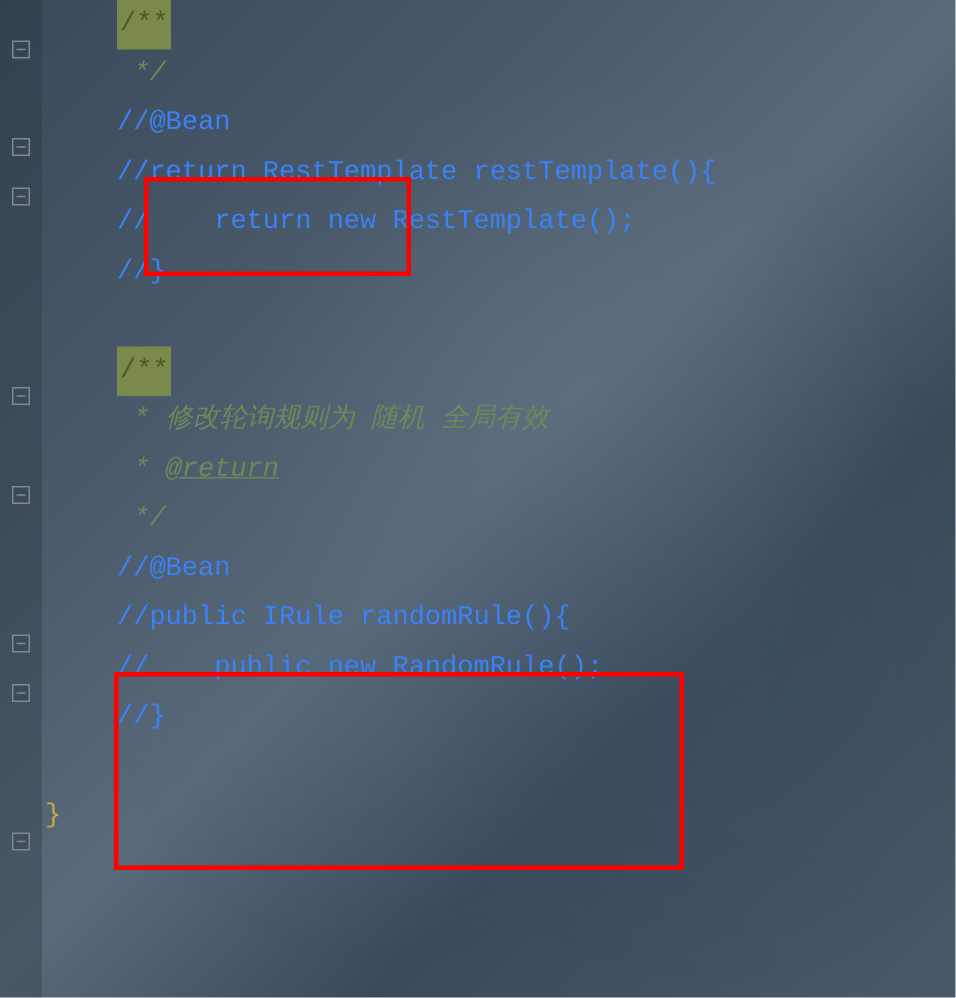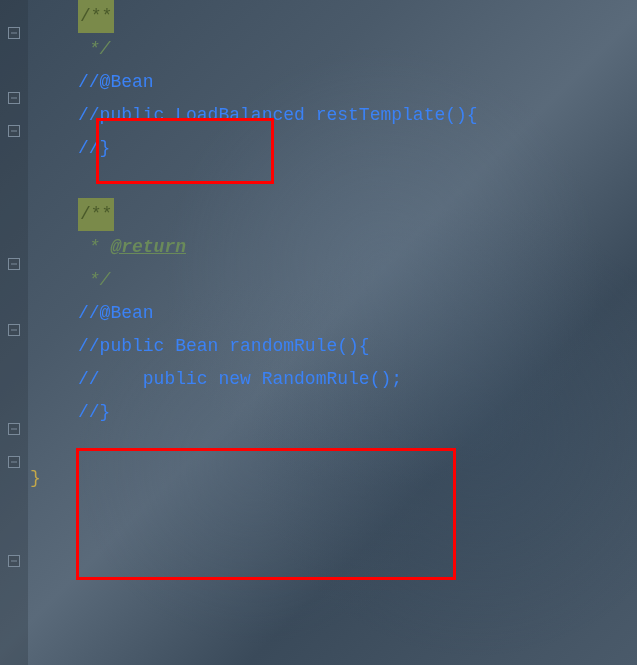--- a/index.html
+++ b/index.html
@@ -83,21 +83,21 @@
     
     .javadoc {
       color: #6a8a5a;
       font-style: italic;
     }
     
     .javadoc-tag {
       color: #6a8a5a;
       font-style: italic;
       text-decoration: underline;
-      font-weight: bold;
+      font-weight: normal;
     }
     
     .comment {
       color: #3b82f6;
     }
     
     .brace {
       color: #c4a84a;
     }
     
@@ -135,28 +135,30 @@
   <div class="gutter-icon minus" style="top:324px"></div>
   <div class="gutter-icon minus" style="top:423px"></div>
   <div class="gutter-icon minus" style="top:456px"></div>
   <div class="gutter-icon minus" style="top:555px"></div>
 </div>
 
 <div class="code-area">
   <div class="line"><span class="javadoc-start">/**</span></div>
   <div class="line javadoc"><span> */</span></div>
   <div class="line comment"><span>//@Bean</span></div>
-  <div class="line comment"><span>//public LoadBalanced restTemplate(){</span></div>
+  <div class="line comment"><span>//return RestTemplate restTemplate(){</span></div>
+  <div class="line comment"><span>//    return new RestTemplate();</span></div>
   <div class="line comment"><span>//}</span></div>
   <div class="line"><span></span></div>
   <div class="line"><span class="javadoc-start">/**</span></div>
+  <div class="line javadoc"><span> * </span><span>修改轮询规则为 随机 全局有效</span></div>
   <div class="line javadoc"><span> * </span><span class="javadoc-tag">@return</span></div>
   <div class="line javadoc"><span> */</span></div>
   <div class="line comment"><span>//@Bean</span></div>
-  <div class="line comment"><span>//public Bean randomRule(){</span></div>
+  <div class="line comment"><span>//public IRule randomRule(){</span></div>
   <div class="line comment"><span>//    public new RandomRule();</span></div>
   <div class="line comment"><span>//}</span></div>
   <div class="line"><span></span></div>
   <div class="line" style="padding-left:0;margin-left:-48px"><span class="brace">}</span></div>
 </div>
 
 <div class="redbox redbox1"></div>
 <div class="redbox redbox2"></div>
 
 </body></html>

